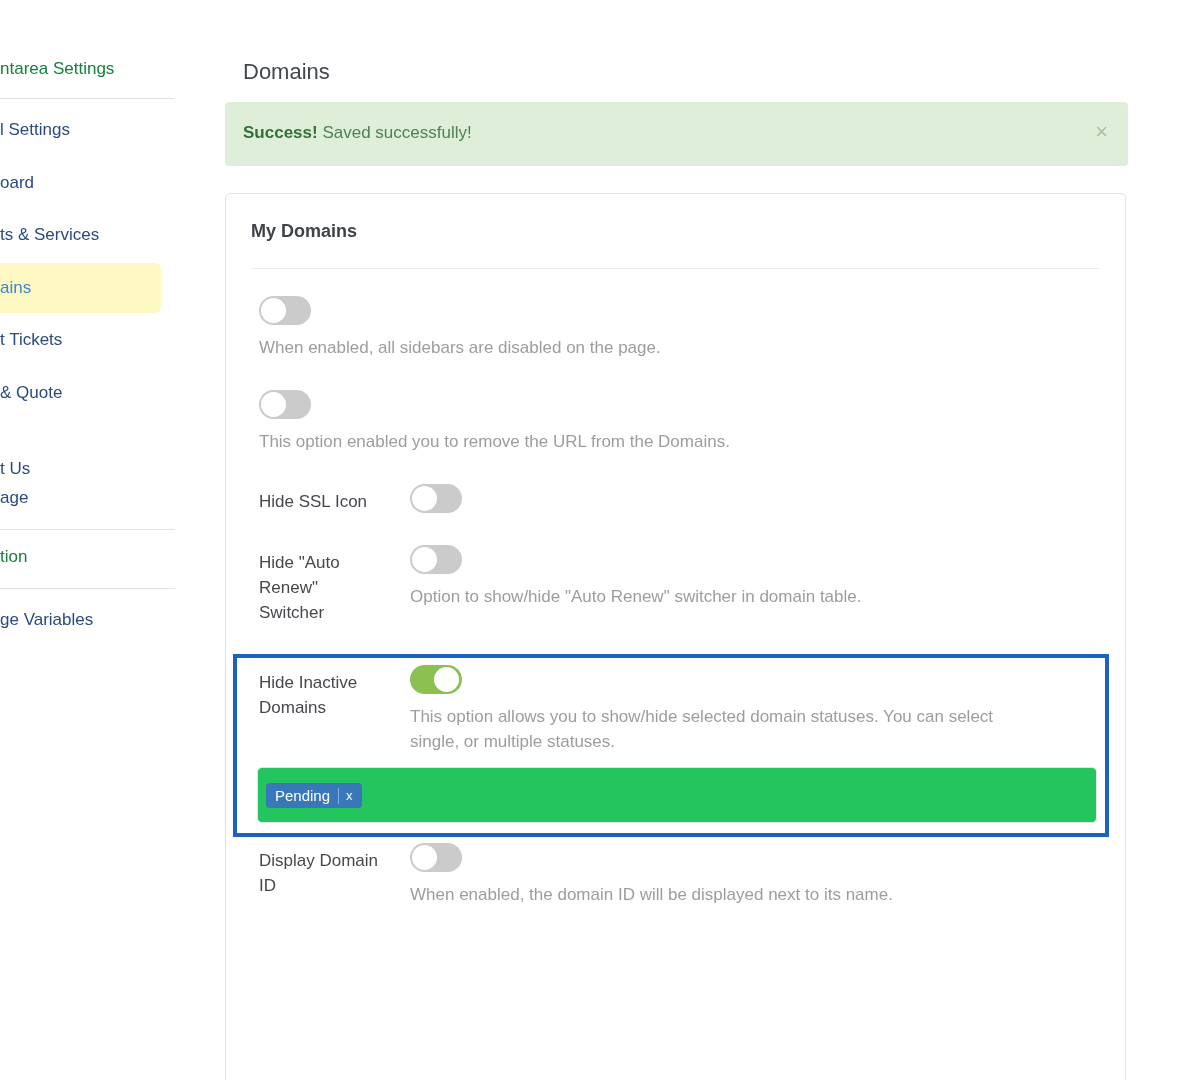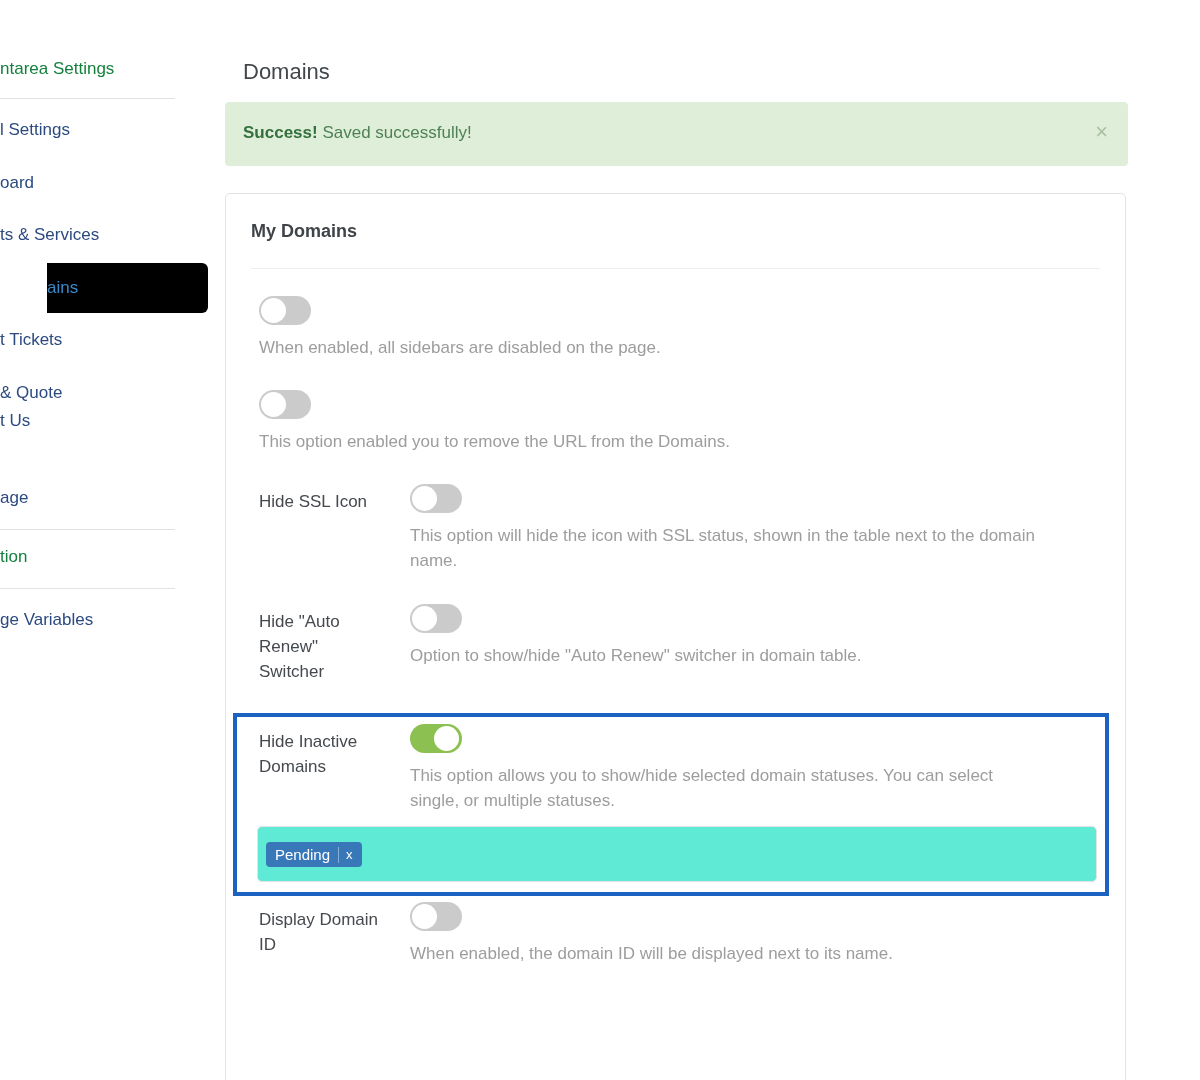--- a/index.html
+++ b/index.html
@@ -20,21 +20,21 @@
   .sb-h2 { top:547px; }
   .sb-divider {
     position:absolute; left:0; width:175px; border-top:1px solid #e2e2e2; height:0;
   }
   .sb-d1 { top:98px; } .sb-d2 { top:529px; } .sb-d3 { top:588px; }
   .sb-item {
     position:absolute; left:0; width:161px; height:50px; line-height:50px;
     font-size:17px; color:#2b4a80; white-space:nowrap; cursor:pointer;
   }
   .sb-item.active {
-    background:#000000; border-radius:0 6px 6px 0; color:#3a89c9;margin-left:47px;
+    background:#fef9c3; border-radius:0 6px 6px 0; color:#3a89c9;
   }
 
   
   .page-title {
     position:absolute; left:231px; top:38px; font-size:22px; line-height:44px;
     font-weight:300; color:#42474c; margin:12px;
   }
 
   .alert {
     position:absolute; left:225px; top:102px; width:903px; height:64px;
@@ -77,21 +77,21 @@
   .toggle.on .knob { left:auto; right:3px; }
 
   
   .hl-box {
     margin:29px 16px 0 7px; border:4px solid #1b62c1; background:#fff;
   }
   .hl-box .setting-row { margin:7px 21px 0 22px; }
   .choose-label { margin:41px 22px 0 22px; font-size:17px; color:#45494e; }
   .status-select {
     margin:13px 8px 10px 20px; height:56px; border:1px solid #e3e3e3;
-    border-radius:5px; background:#5eead4; padding:15px 10px 16px 8px; cursor:text;
+    border-radius:5px; background:#22c55e; padding:15px 10px 16px 8px; cursor:text;
   }
   .tag {
     display:inline-flex; align-items:center; height:25px;
     background:#3878b8; color:#fff; font-size:15px; border-radius:4px;
     padding:0 9px; cursor:default;
   }
   .tag-sep { width:1px; height:16px; background:rgba(255,255,255,.4); margin:0 7px 0 8px; }
   .tag-x { font-size:13px; cursor:pointer; }
 </style>
 </head>
@@ -100,21 +100,21 @@
 <aside class="sidebar">
   <div class="sb-header sb-h1">ntarea Settings</div>
   <div class="sb-divider sb-d1"></div>
   <nav id="sb-items">
       <div class="sb-item" style="top: 105px;">l Settings</div>
       <div class="sb-item" style="top: 157.5px;">oard</div>
       <div class="sb-item" style="top: 210px;">ts &amp; Services</div>
       <div class="sb-item active" style="top: 262.5px;">ains</div>
       <div class="sb-item" style="top: 315px;">t Tickets</div>
       <div class="sb-item" style="top: 367.5px;">&amp; Quote</div>
-      <div class="sb-item" style="top: 396px;">t Us</div>
+      <div class="sb-item" style="top: 444px;">t Us</div>
       <div class="sb-item" style="top: 472.5px;">age</div>
     </nav>
   <div class="sb-divider sb-d2"></div>
   <div class="sb-header sb-h2">tion</div>
   <div class="sb-divider sb-d3"></div>
   <nav id="sb-items2">
       <div class="sb-item" style="top: 595px;">ge Variables</div>
     </nav>
 </aside>
 
@@ -146,21 +146,20 @@
             </div>
             <div class="desc">This option enabled you to remove the URL from the Domains.</div>
           </div>
         </div>
         <div class="setting-row" style="margin-top: 30px;">
           <div class="row-label">Hide SSL Icon</div>
           <div class="row-main">
             <div class="toggle">
               <span class="knob"></span>
             </div>
-            <div class="desc">This option will hide the icon with SSL status, shown in the table next to the domain name.</div>
           </div>
         </div>
         <div class="setting-row" style="margin-top: 31px;">
           <div class="row-label">Hide "Auto Renew" Switcher</div>
           <div class="row-main">
             <div class="toggle">
               <span class="knob"></span>
             </div>
             <div class="desc">Option to show/hide "Auto Renew" switcher in domain table.</div>
           </div>

